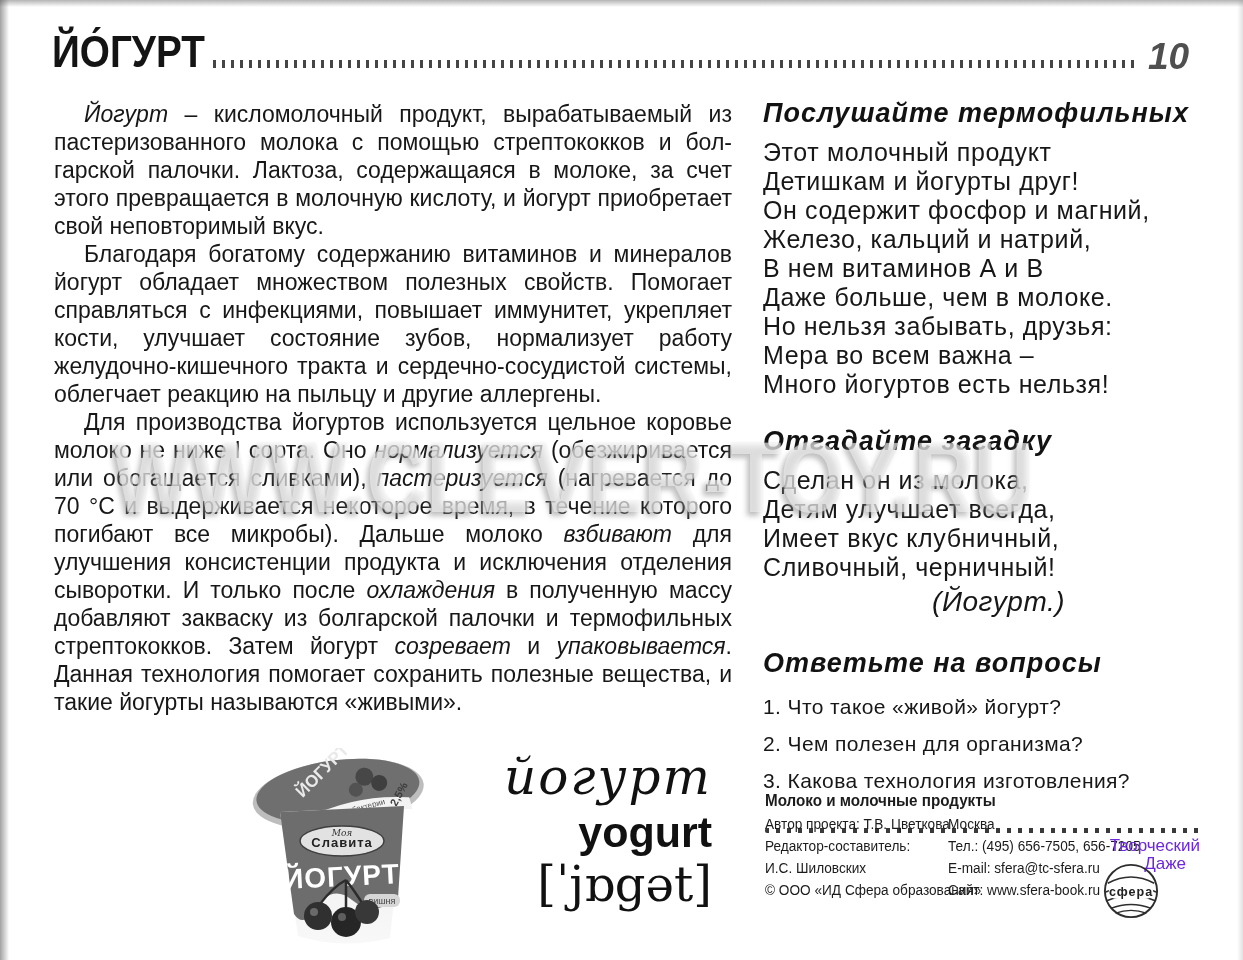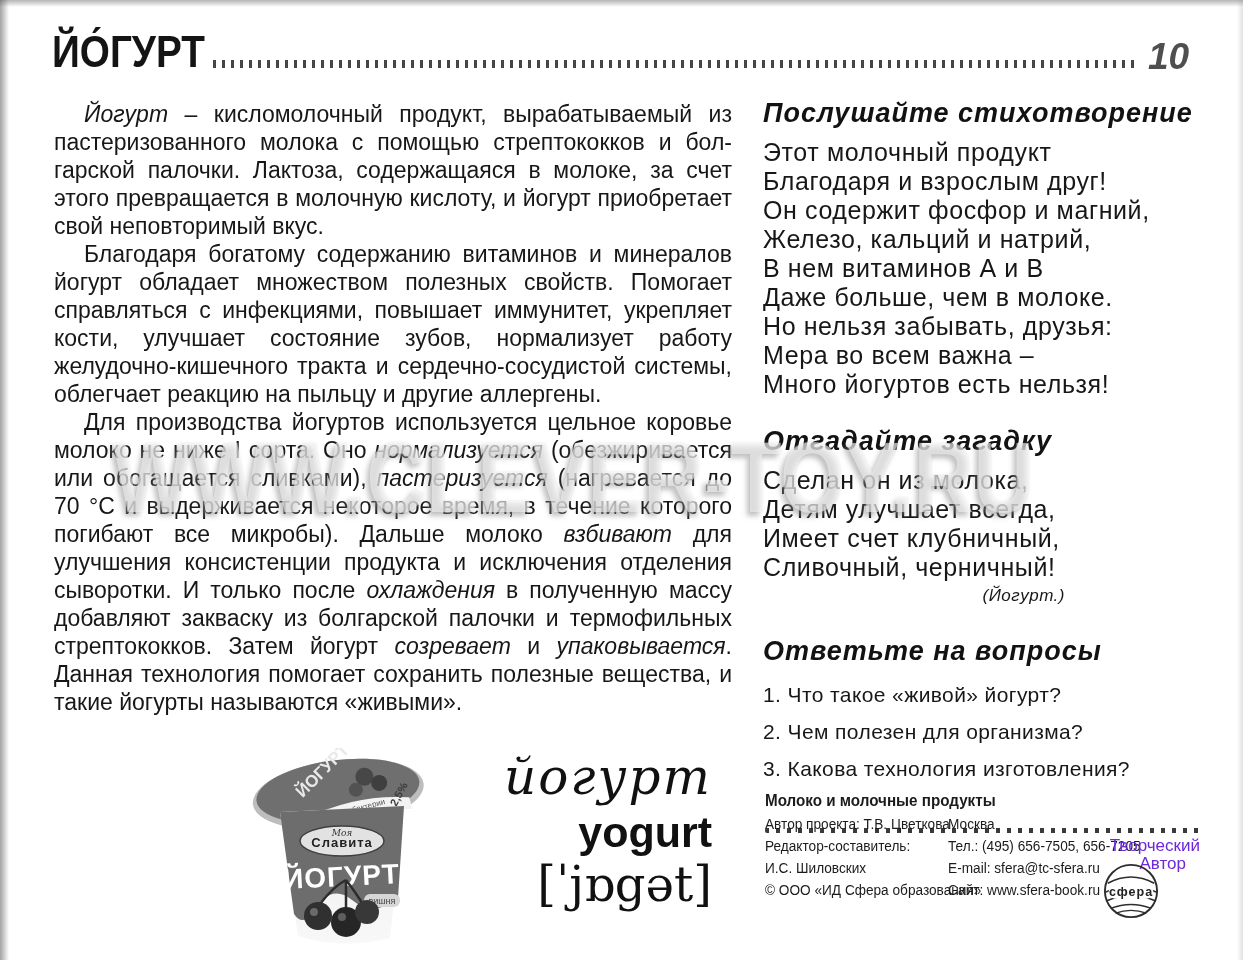--- a/index.html
+++ b/index.html
@@ -44,21 +44,21 @@
   .right-col{position:absolute;left:763px;top:98px;width:440px;color:#171717;}
   .sec-heading{
     font-size:27px;font-weight:bold;font-style:italic;letter-spacing:1px;
     margin:0 0 9px 0;color:#121212;white-space:nowrap;
   }
   .poem-lines div, .riddle-lines div{
     font-size:25px;line-height:29px;letter-spacing:.6px;white-space:nowrap;
   }
   .riddle-block{margin-top:27px;width:302px;}
   .riddle-answer{
-    font-size:17px;font-style:italic;text-align:right;margin-top:4px;letter-spacing:.5px;
+    font-size:28px;font-style:italic;text-align:right;margin-top:4px;letter-spacing:.5px;
   }
   .questions-block{margin-top:30px;}
   .question-list div{
     font-size:21px;line-height:37px;letter-spacing:.4px;white-space:nowrap;
   }
 
   
   .vocab{position:absolute;left:420px;top:748px;width:292px;text-align:right;color:#111;}
   .vocab-ru{font-family:"DejaVu Serif",serif;font-style:italic;font-size:50px;line-height:58px;letter-spacing:2px;}
   .vocab-en{font-family:"Liberation Sans",sans-serif;font-weight:bold;font-size:43px;line-height:53px;}
@@ -107,40 +107,40 @@
 <div class="page-number">10</div>
 
 <div class="article">
     <p><span style="font-style: italic;">Йогурт</span><span> – кисломолочный продукт, вырабатываемый из пастеризованного молока с помощью стрептококков и бол­гарской палочки. Лактоза, содержащаяся в молоке, за счет этого превращается в молочную кислоту, и йогурт приоб­ретает свой неповторимый вкус.</span></p>
     <p><span>Благодаря богатому содержанию витаминов и минера­лов йогурт обладает множеством полезных свойств. По­могает справляться с инфекциями, повышает иммунитет, укрепляет кости, улучшает состояние зубов, нормализует работу желудочно-кишечного тракта и сердечно-сосудистой системы, облегчает реакцию на пыльцу и другие аллергены.</span></p>
     <p><span>Для производства йогуртов используется цельное ко­ровье молоко не ниже I сорта. Оно </span><span style="font-style: italic;">нормализуется</span><span> (обез­жиривается или обогащается сливками), </span><span style="font-style: italic;">пастеризуется</span><span> (нагревается до 70 °С и выдерживается некоторое время, в течение которого погибают все микробы). Дальше моло­ко </span><span style="font-style: italic;">взбивают</span><span> для улучшения консистенции продукта и ис­ключения отделения сыворотки. И только после </span><span style="font-style: italic;">охлажде­ния</span><span> в полученную массу добавляют закваску из болгарской палочки и термофильных стрептококков. Затем йогурт </span><span style="font-style: italic;">со­зревает</span><span> и </span><span style="font-style: italic;">упаковывается</span><span>. Данная технология помогает сохранить полезные вещества, и такие йогурты называ­ются «живыми».</span></p>
   </div>
 
 <div class="right-col">
   <div>
-    <div class="sec-heading">Послушайте стихотворение</div>
+    <div class="sec-heading">Послушайте термофильных</div>
     <div class="poem-lines">
         <div>Этот молочный продукт</div>
-        <div>Благодаря и взрослым друг!</div>
+        <div>Детишкам и йогурты друг!</div>
         <div>Он содержит фосфор и магний,</div>
         <div>Железо, кальций и натрий,</div>
         <div>В нем витаминов А и В</div>
         <div>Даже больше, чем в молоке.</div>
         <div>Но нельзя забывать, друзья:</div>
         <div>Мера во всем важна –</div>
         <div>Много йогуртов есть нельзя!</div>
       </div>
   </div>
 
   <div class="riddle-block">
     <div class="sec-heading">Отгадайте загадку</div>
     <div class="riddle-lines">
         <div>Сделан он из молока,</div>
         <div>Детям улучшает всегда,</div>
-        <div>Имеет счет клубничный,</div>
+        <div>Имеет вкус клубничный,</div>
         <div>Сливочный, черничный!</div>
       </div>
     <div class="riddle-answer">(Йогурт.)</div>
   </div>
 
   <div class="questions-block">
     <div class="sec-heading">Ответьте на вопросы</div>
     <div class="question-list">
         <div>1. Что такое «живой» йогурт?</div>
         <div>2. Чем полезен для организма?</div>
@@ -220,21 +220,21 @@
         <div>Москва</div>
         <div>Тел.: (495) 656-7505, 656-7205</div>
         <div>E-mail: sfera@tc-sfera.ru</div>
         <div>Сайт: www.sfera-book.ru</div>
       </div>
   </div>
 </div>
 
 <div class="pub-logo">
   <div class="pub-name1">Творческий</div>
-  <div class="pub-name2">Автор</div>
+  <div class="pub-name2">Даже</div>
   <svg class="sphere" width="58" height="58" viewBox="0 0 60 60">
     <circle cx="30" cy="30" r="27" fill="none" stroke="#2e2e2e" stroke-width="2"></circle>
     <path d="M6,22 Q30,9 54,22" fill="none" stroke="#2e2e2e" stroke-width="1.6"></path>
     <path d="M4,31 Q30,19 56,31" fill="none" stroke="#2e2e2e" stroke-width="1.6"></path>
     <path d="M5,40 Q30,30 55,40" fill="none" stroke="#2e2e2e" stroke-width="1.6"></path>
     <path d="M9,48 Q30,40 51,48" fill="none" stroke="#2e2e2e" stroke-width="1.6"></path>
     <path d="M14,53 Q30,47 46,53" fill="none" stroke="#2e2e2e" stroke-width="1.4"></path>
     <rect x="7" y="23" width="46" height="15" rx="7" fill="#ffffff"></rect>
     <text x="30" y="35" text-anchor="middle" font-family="Liberation Sans, sans-serif" font-size="13" font-weight="bold" letter-spacing="1" fill="#222">сфера</text>
   </svg>

